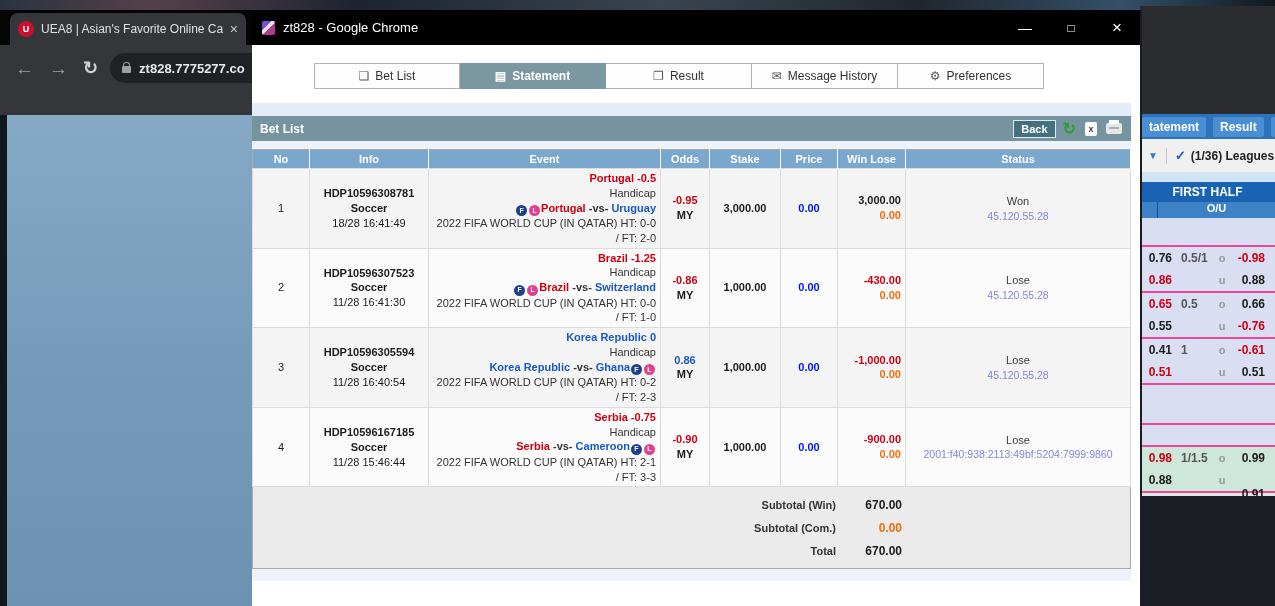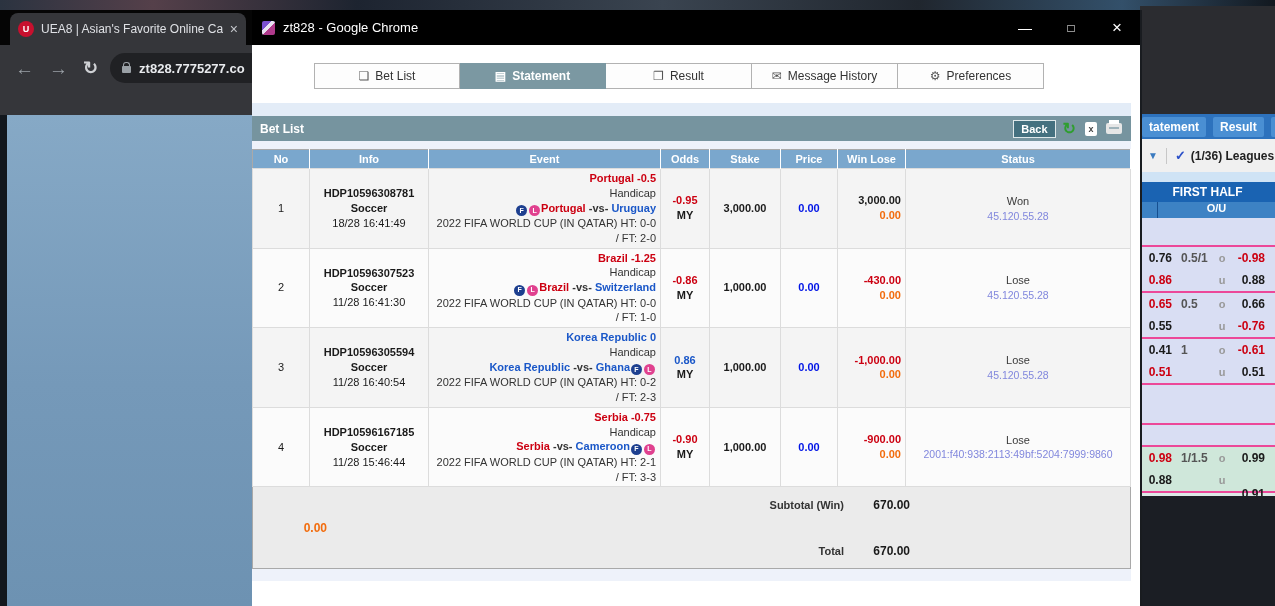--- a/index.html
+++ b/index.html
@@ -95,21 +95,21 @@
   tr.bet-row.odd{background:#f4f4f4}
   tr.bet-row.even{background:#fbfbfb}
   .td-center{text-align:center}
   .td-right{text-align:right}
   .ev{ text-align:right;padding-right:6px}
   .b{font-weight:bold}
   .mini-ic{display:inline-flex;width:11px;height:11px;border-radius:50%;color:#fff;font-size:7px;font-weight:bold;
     align-items:center;justify-content:center;vertical-align:-1px;margin:0 1px}
   .ic-f{background:#1d3f8f}
   .ic-l{background:#e0418f}
-  .summary{width:879px;box-sizing:border-box;background:#ebebeb;border:1px solid #a9a9a9;border-top:none;padding:6px 8px}
+  .summary{width:879px;box-sizing:border-box;background:#ebebeb;border:1px solid #a9a9a9;border-top:none;padding:6px 0}
   .sum-line{display:flex;align-items:center;height:23px;font-size:11px}
   .sum-label{width:583px;text-align:right;font-weight:bold;color:#333}
   .sum-val{width:66px;text-align:right;font-weight:bold;font-size:12px;padding-right:2px}
 </style>
 </head>
 <body>
 
 <div class="screen">
   <div class="top-strip"></div>
 
@@ -431,20 +431,21 @@
                 </td>
               </tr>
             </tbody>
         </table>
         <div class="summary" id="bet-summary">
             <div class="sum-line">
               <div class="sum-label">Subtotal (Win)</div>
               <div class="sum-val" style="color: rgb(26, 26, 26);">670.00</div>
             </div>
             <div class="sum-line">
+              <div class="sum-label">Subtotal (Com.)</div>
               <div class="sum-val" style="color: rgb(242, 108, 13);">0.00</div>
             </div>
             <div class="sum-line">
               <div class="sum-label">Total</div>
               <div class="sum-val" style="color: rgb(26, 26, 26);">670.00</div>
             </div>
           </div>
 
       </div>
     </div>

